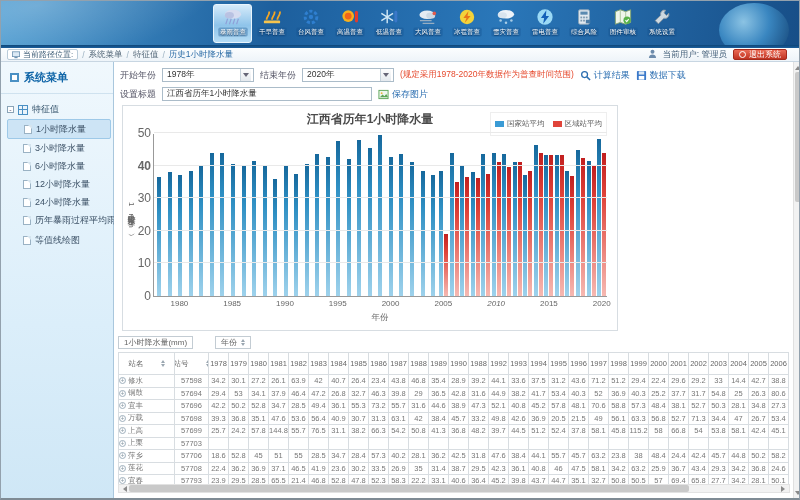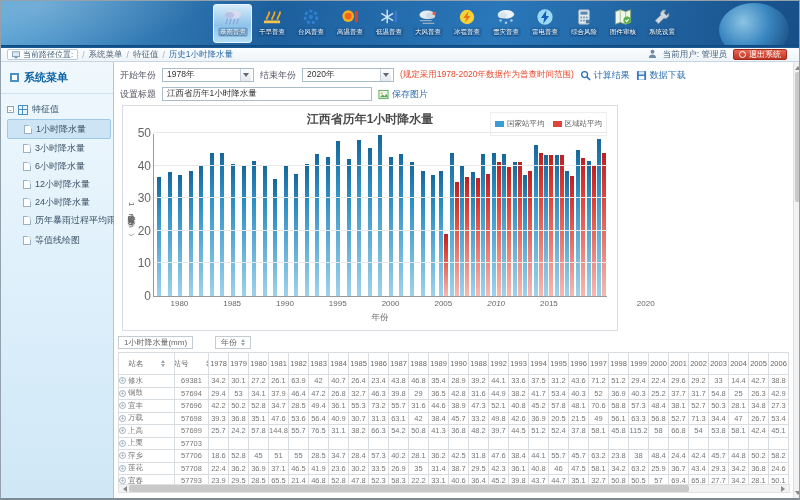--- a/index.html
+++ b/index.html
@@ -540,34 +540,34 @@
             </div>
           </div>
       <span class="ytick" style="bottom: 0px; transform: translateY(50%);">0</span>
           <div class="gridline" style="bottom: 32.6px;"></div>
           <span class="ytick" style="bottom: 32.6px; transform: translateY(50%);">10</span>
           <div class="gridline" style="bottom: 65.2px;"></div>
           <span class="ytick" style="bottom: 65.2px; transform: translateY(50%);">20</span>
           <div class="gridline" style="bottom: 97.8px;"></div>
           <span class="ytick" style="bottom: 97.8px; transform: translateY(50%);">30</span>
           <div class="gridline" style="bottom: 130.4px;"></div>
-          <span class="ytick" style="bottom: 130.4px; transform: translateY(50%);">40</span>
+          <span class="ytick" style="bottom: 130.4px; transform: translateY(50%); font-weight: bold;">40</span>
           <div class="gridline" style="bottom: 163px;"></div>
           <span class="ytick" style="bottom: 163px; transform: translateY(50%);">50</span>
         </div>
       <div class="xticks">
           <span style="left: 5.81395%;">1980</span>
           <span style="left: 17.4419%;">1985</span>
           <span style="left: 29.0698%;">1990</span>
           <span style="left: 40.6977%;">1995</span>
           <span style="left: 52.3256%;">2000</span>
           <span style="left: 63.9535%;">2005</span>
           <span style="left: 75.5814%; font-style: italic;">2010</span>
           <span style="left: 87.2093%;">2015</span>
-          <span style="left: 98.8372%; margin-left: 44px;">2020</span>
+          <span style="left: 98.8372%;">2020</span>
         </div>
       <div class="xaxis-label">年份</div>
     </div>
 
     <div class="tablewrap">
       <div class="thctrls">
         <div class="hbox">
           <span>1小时降水量(mm)</span>
         </div>
         <div class="hbox">
@@ -664,21 +664,21 @@
             </tr>
           </thead>
         <tbody id="tbody">
             <tr>
               <td class="stname">
                 <span class="cellflex">
                   <span class="expc">+</span>
                   <span>修水</span>
                 </span>
               </td>
-              <td>69381</td>
+              <td>57598</td>
               <td>34.2</td>
               <td>30.1</td>
               <td>27.2</td>
               <td>26.1</td>
               <td>63.9</td>
               <td>42</td>
               <td>40.7</td>
               <td>26.4</td>
               <td>23.4</td>
               <td>43.8</td>
@@ -731,21 +731,21 @@
               <td>40.3</td>
               <td>52</td>
               <td>36.9</td>
               <td>40.3</td>
               <td>25.2</td>
               <td>37.7</td>
               <td>31.7</td>
               <td>54.8</td>
               <td>25</td>
               <td>26.3</td>
-              <td>42.9</td>
+              <td>80.6</td>
             </tr>
             <tr>
               <td class="stname">
                 <span class="cellflex">
                   <span class="expc">+</span>
                   <span>宜丰</span>
                 </span>
               </td>
               <td>57696</td>
               <td>42.2</td>

